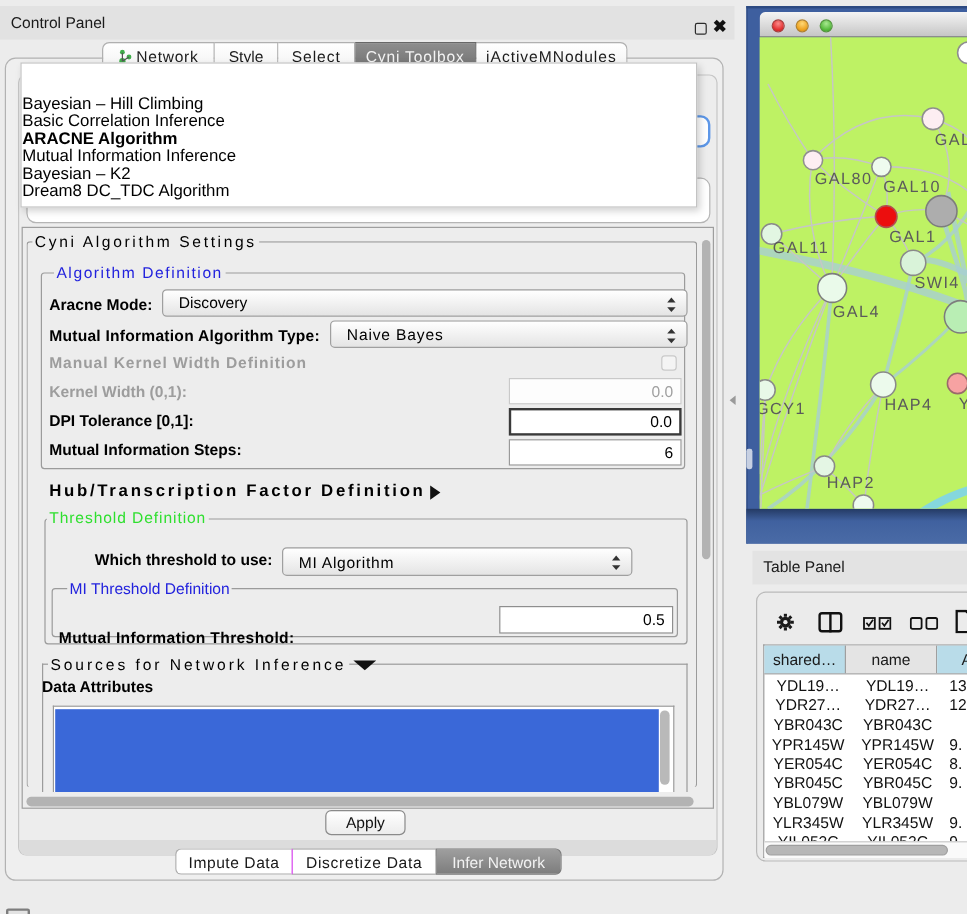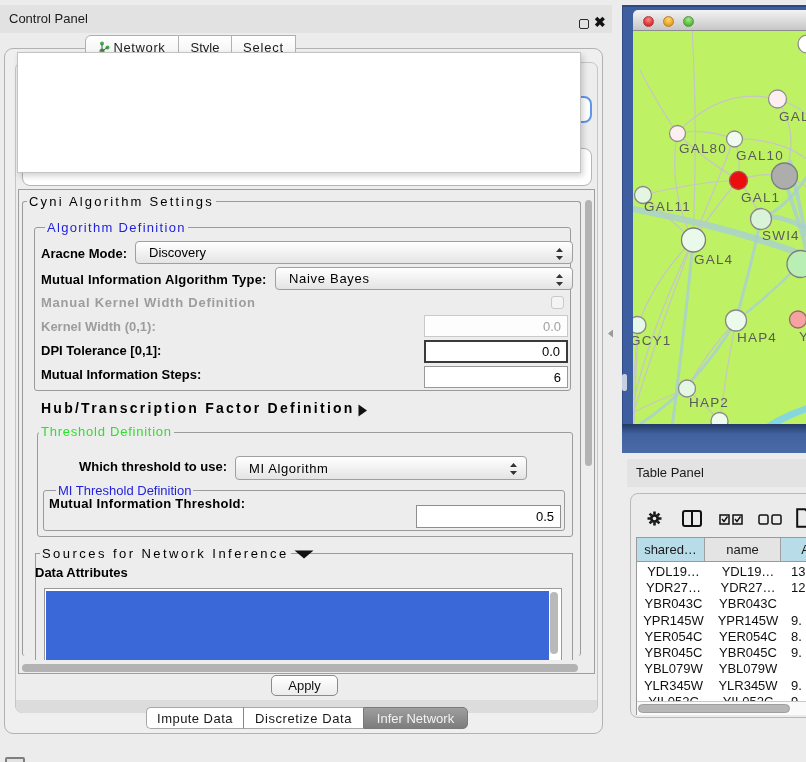--- a/index.html
+++ b/index.html
@@ -36,26 +36,36 @@
     <svg width="11" height="13" viewBox="0 0 11 13">
         <circle cx="3" cy="2.5" r="2" fill="#3fae4a"></circle>
         <circle cx="3" cy="10" r="2.6" fill="#3fae4a"></circle>
         <circle cx="8.5" cy="6.5" r="2" fill="#3fae4a"></circle>
         <path d="M3 3 L3 10 M3 10 L8.5 6.5" stroke="#555" stroke-width="1" fill="none"></path>
       </svg>
     <span>Network</span>
     </div>
   <div style="width:53px;background:linear-gradient(#ffffff,#f1f1f1);border:1px solid #b0b0b0;border-left:none;display:flex;align-items:center;justify-content:center;">Style</div>
   <div style="width:64px;background:linear-gradient(#ffffff,#f1f1f1);border:1px solid #b0b0b0;border-left:none;display:flex;align-items:center;justify-content:center;letter-spacing:0.8px;">Select</div>
+  <div style="width:101px;background:linear-gradient(#8e8e8e,#6f6f6f);border:1px solid #686868;border-left:none;display:flex;align-items:center;justify-content:center;color:#f3f3f3;letter-spacing:0.7px;">Cyni Toolbox</div>
+  <div style="width:126px;background:linear-gradient(#ffffff,#f1f1f1);border:1px solid #b0b0b0;border-left:none;border-radius:0 6px 6px 0;display:flex;align-items:center;justify-content:center;letter-spacing:0.8px;">jActiveMNodules</div>
 </div>
 
 <div class="abs" style="left:22px;top:96px;width:570px;height:27px;background:#fff;border:2.5px solid #5d97e8;border-radius:8px;"></div>
 <div class="abs" style="left:22px;top:148px;width:570px;height:38px;background:#fff;border:1px solid #b5b5b5;border-radius:8px;"></div>
 
 <div class="abs" style="left:17px;top:52px;width:564px;height:121px;background:#ffffff;border:1px solid #c3c3c3;box-shadow:2px 3px 6px rgba(0,0,0,0.18);z-index:6;">
+  <div style="position:absolute;left:0.5px;top:25.5px;line-height:14.6px;color:#000;font-size:14px;">
+    Bayesian – Hill Climbing<br>
+    Basic Correlation Inference<br>
+    <span class="bold">ARACNE Algorithm</span><br>
+    Mutual Information Inference<br>
+    Bayesian – K2<br>
+    Dream8 DC_TDC Algorithm
+  </div>
 </div>
 
 <div class="abs" style="left:18px;top:189px;width:577px;height:485px;border:1px solid #9e9e9e;background:#ededed;"></div>
 <div class="abs" style="left:585px;top:200px;width:7px;height:266px;background:#b3b3b3;border-radius:4px;"></div>
 <div class="abs" style="left:22px;top:663.5px;width:556px;height:8.5px;background:#b3b3b3;border-radius:4px;"></div>
 
 <div class="abs" style="left:22px;top:201px;width:559px;height:455px;border:1px solid #9b9b9b;border-bottom:none;border-radius:3px;"></div>
 <div class="gt" style="left:27px;top:194px;color:#000;letter-spacing:2.2px;">Cyni Algorithm Settings</div>
 
 <div class="abs" style="left:33.5px;top:227px;width:537.5px;height:164px;border:1px solid #9b9b9b;border-radius:3px;"></div>
@@ -103,21 +113,21 @@
 <div class="combo" style="left:235px;top:456px;width:292px;height:24px;">
   <span style="margin-left:13px;letter-spacing:0.6px;">MI Algorithm</span>
   <svg class="arr" width="9" height="14" viewBox="0 0 9 14">
       <path d="M4.5 1 L8 5 L1 5 Z" fill="#333"></path>
       <path d="M4.5 13 L1 9 L8 9 Z" fill="#333"></path>
     </svg>
 </div>
 
 <div class="abs" style="left:43px;top:490px;width:522px;height:41px;border:1px solid #9b9b9b;border-radius:3px;"></div>
 <div class="gt" style="left:56px;top:483px;color:#2222dd;">MI Threshold Definition</div>
-<div class="lbl" style="left:49px;top:496px;letter-spacing:0.3px;">Mutual Information Threshold:</div>
+<div class="lbl" style="left:49px;top:524px;letter-spacing:0.3px;">Mutual Information Threshold:</div>
 <div class="field" style="left:416px;top:505px;width:145px;height:23px;border:1px solid #8e8e8e;background:#fff;">0.5</div>
 
 <div class="abs" style="left:35px;top:553px;width:538px;height:107px;border:1px solid #9b9b9b;border-bottom:none;"></div>
 <div class="gt" style="left:40px;top:546px;color:#000;letter-spacing:2.45px;">Sources for Network Inference</div>
 <svg class="abs" style="left:294px;top:550px;z-index:3;" width="20" height="9" viewBox="0 0 20 9">
     <path d="M0.5 0.5 L19.5 0.5 L10 8.5 Z" fill="#111"></path>
   </svg>
 <div class="lbl" style="left:35px;top:565px;">Data Attributes</div>
 
 <div class="abs" style="left:43.5px;top:587.5px;width:518px;height:72px;background:#fff;border:1px solid #999;border-bottom:none;overflow:hidden;">

